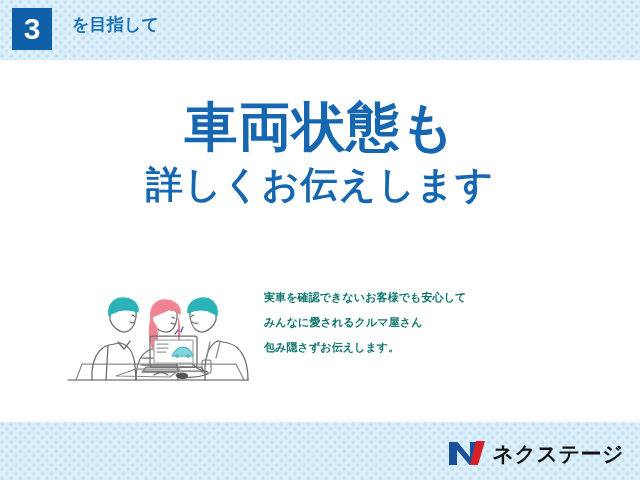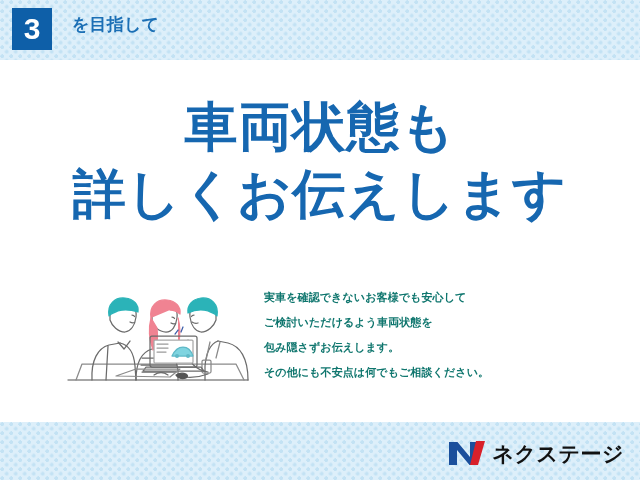--- a/index.html
+++ b/index.html
@@ -80,21 +80,21 @@
     line-height: 1.18;
     letter-spacing: 1px;
   }
   #headline .l1 {
     display: block;
     font-size: 53px;
     text-align: center;
   }
   #headline .l2 {
     display: block;
-    font-size: 53px;
+    font-size: 37px;
     margin-top: 4px;
     text-align: center;
   }
 
   
   #body-copy {
     position: absolute;
     left: 264px;
     top: 285px;
     width: 360px;
@@ -239,23 +239,22 @@
         </g>
 
         <path d="M58 100 L78 93 H122 L112 101 Z" stroke="#8a8a8a"></path>
         <path d="M118 99 q5 -3 10 -1 q3 2 0 4 q-6 2 -10 -3 Z" fill="#555555" stroke="#555555"></path>
       </g>
     </svg>
   </div>
 
   <div id="body-copy">
     <div>実車を確認できないお客様でも安心して</div>
-    <div>ご検討いただけるよう車両状態を</div>
+    <div>みんなに愛されるクルマ屋さん</div>
     <div>包み隠さずお伝えします。</div>
-    <div>その他にも不安点は何でもご相談ください。</div>
   </div>
 
   <div id="footer-band" class="dot-band"></div>
 
   <div id="brand-logo">
     <svg id="brand-mark" width="38" height="26" viewBox="0 0 38 26" xmlns="http://www.w3.org/2000/svg">
       <path d="M1 25 L1 2 L9.5 2 L22 17 L22 2 L30 2 L30 25 L21.5 25 L9 10 L9 25 Z" fill="#1a4f9c"></path>
       <path d="M28 1 L37 1 L30 25 L22 25 Z" fill="#d8202a"></path>
     </svg>
     <span id="brand-name">ネクステージ</span>

